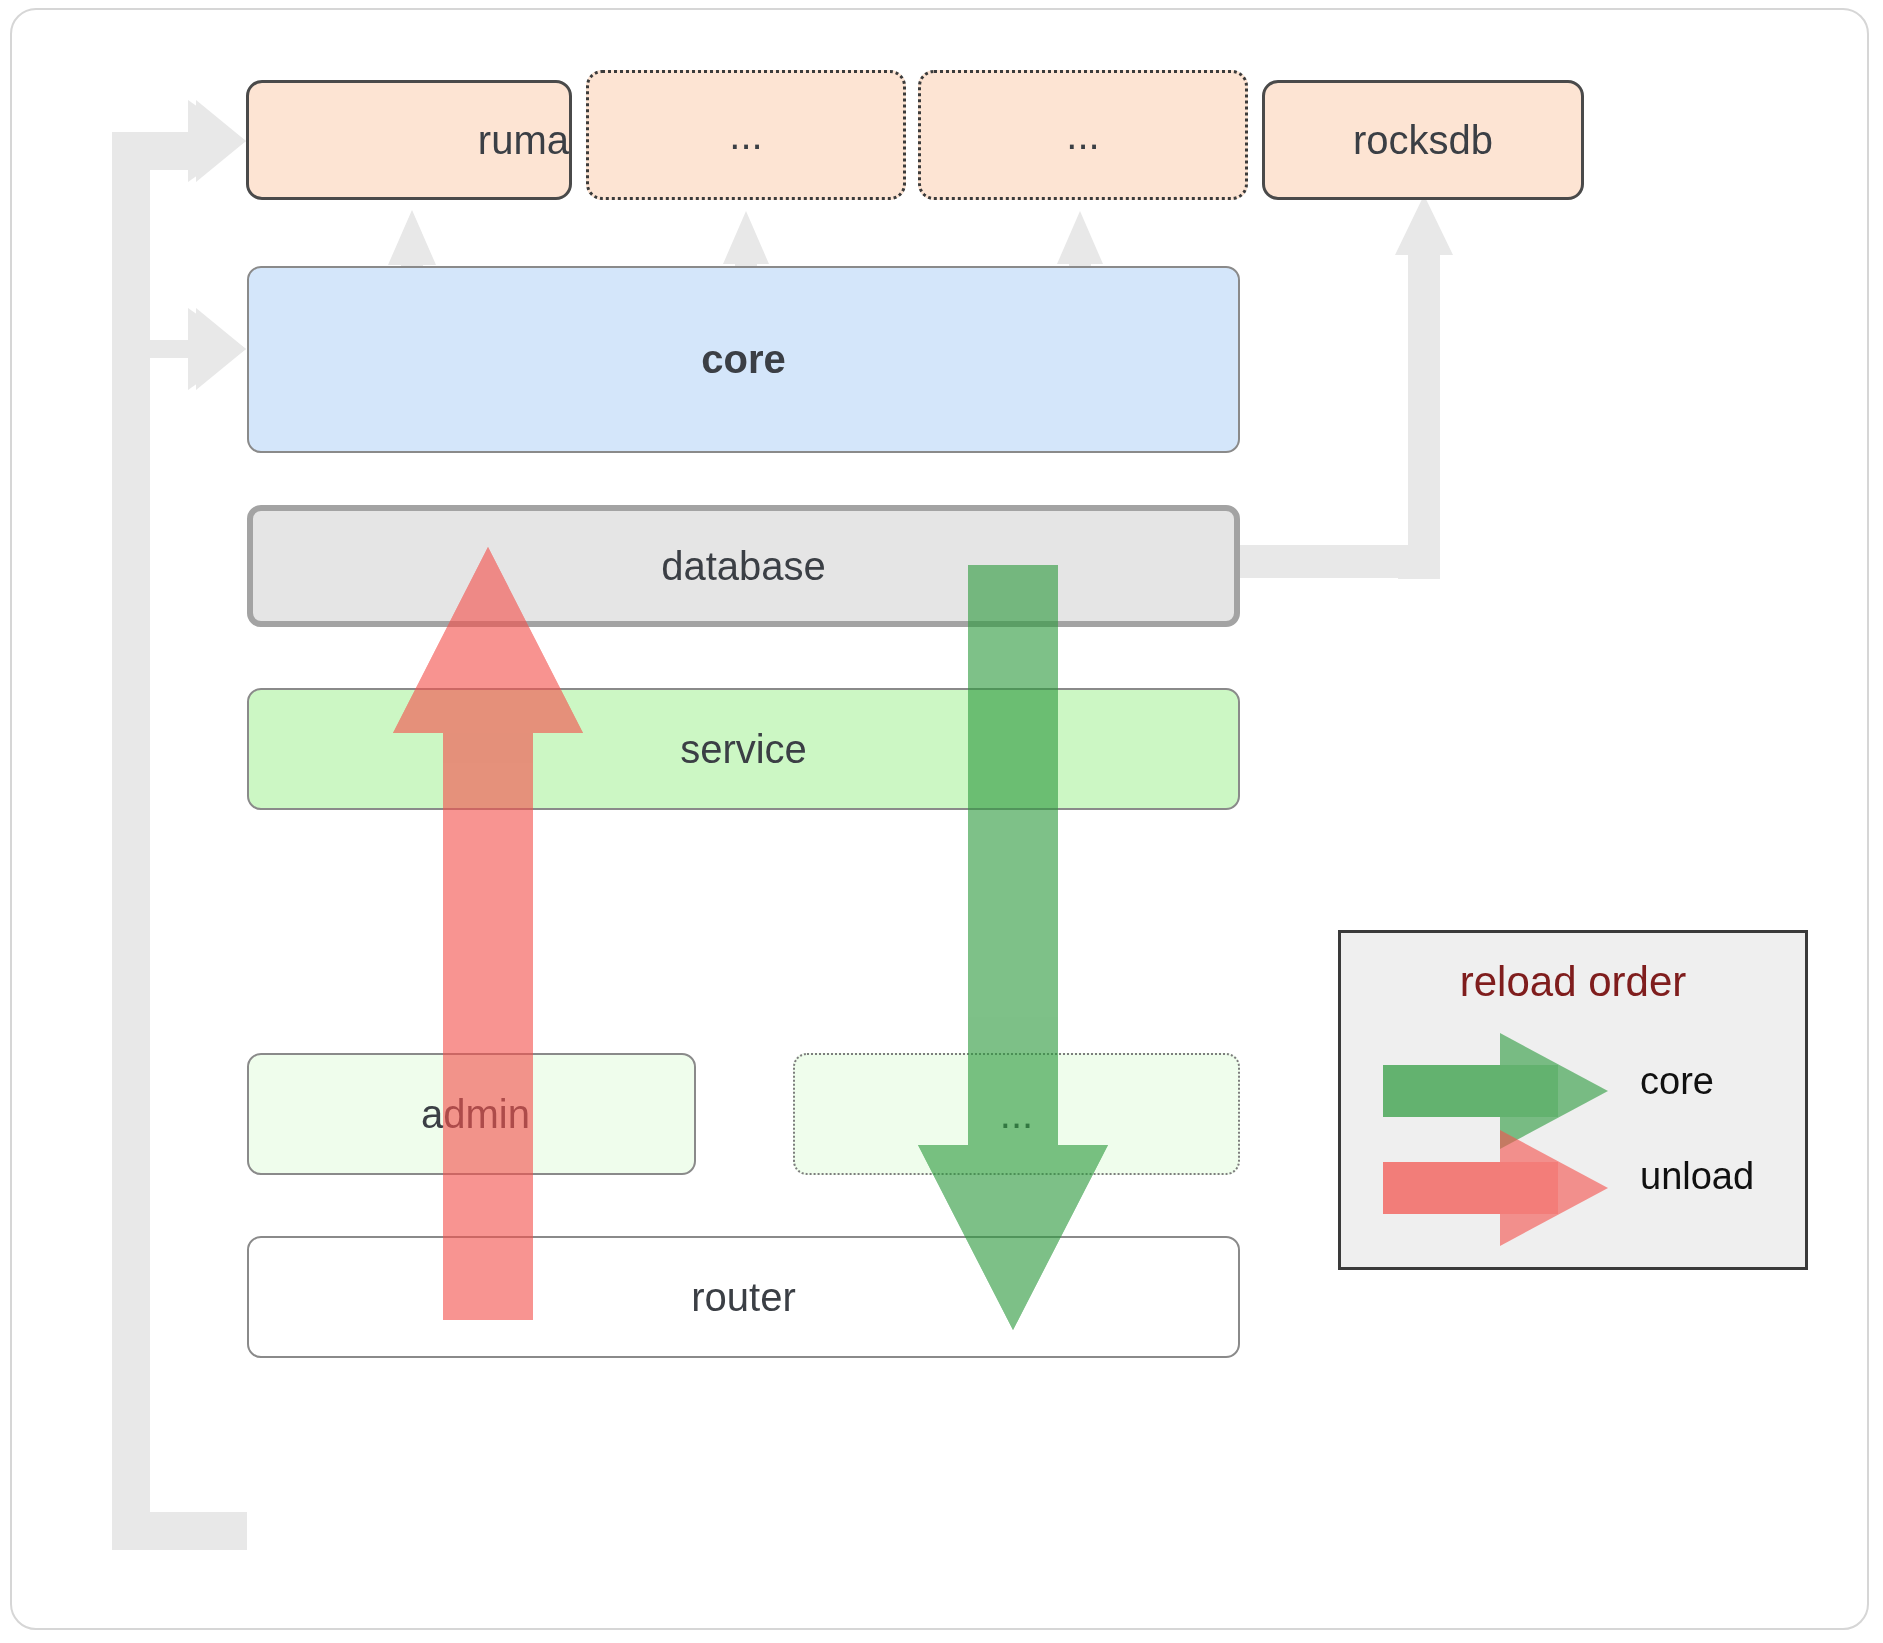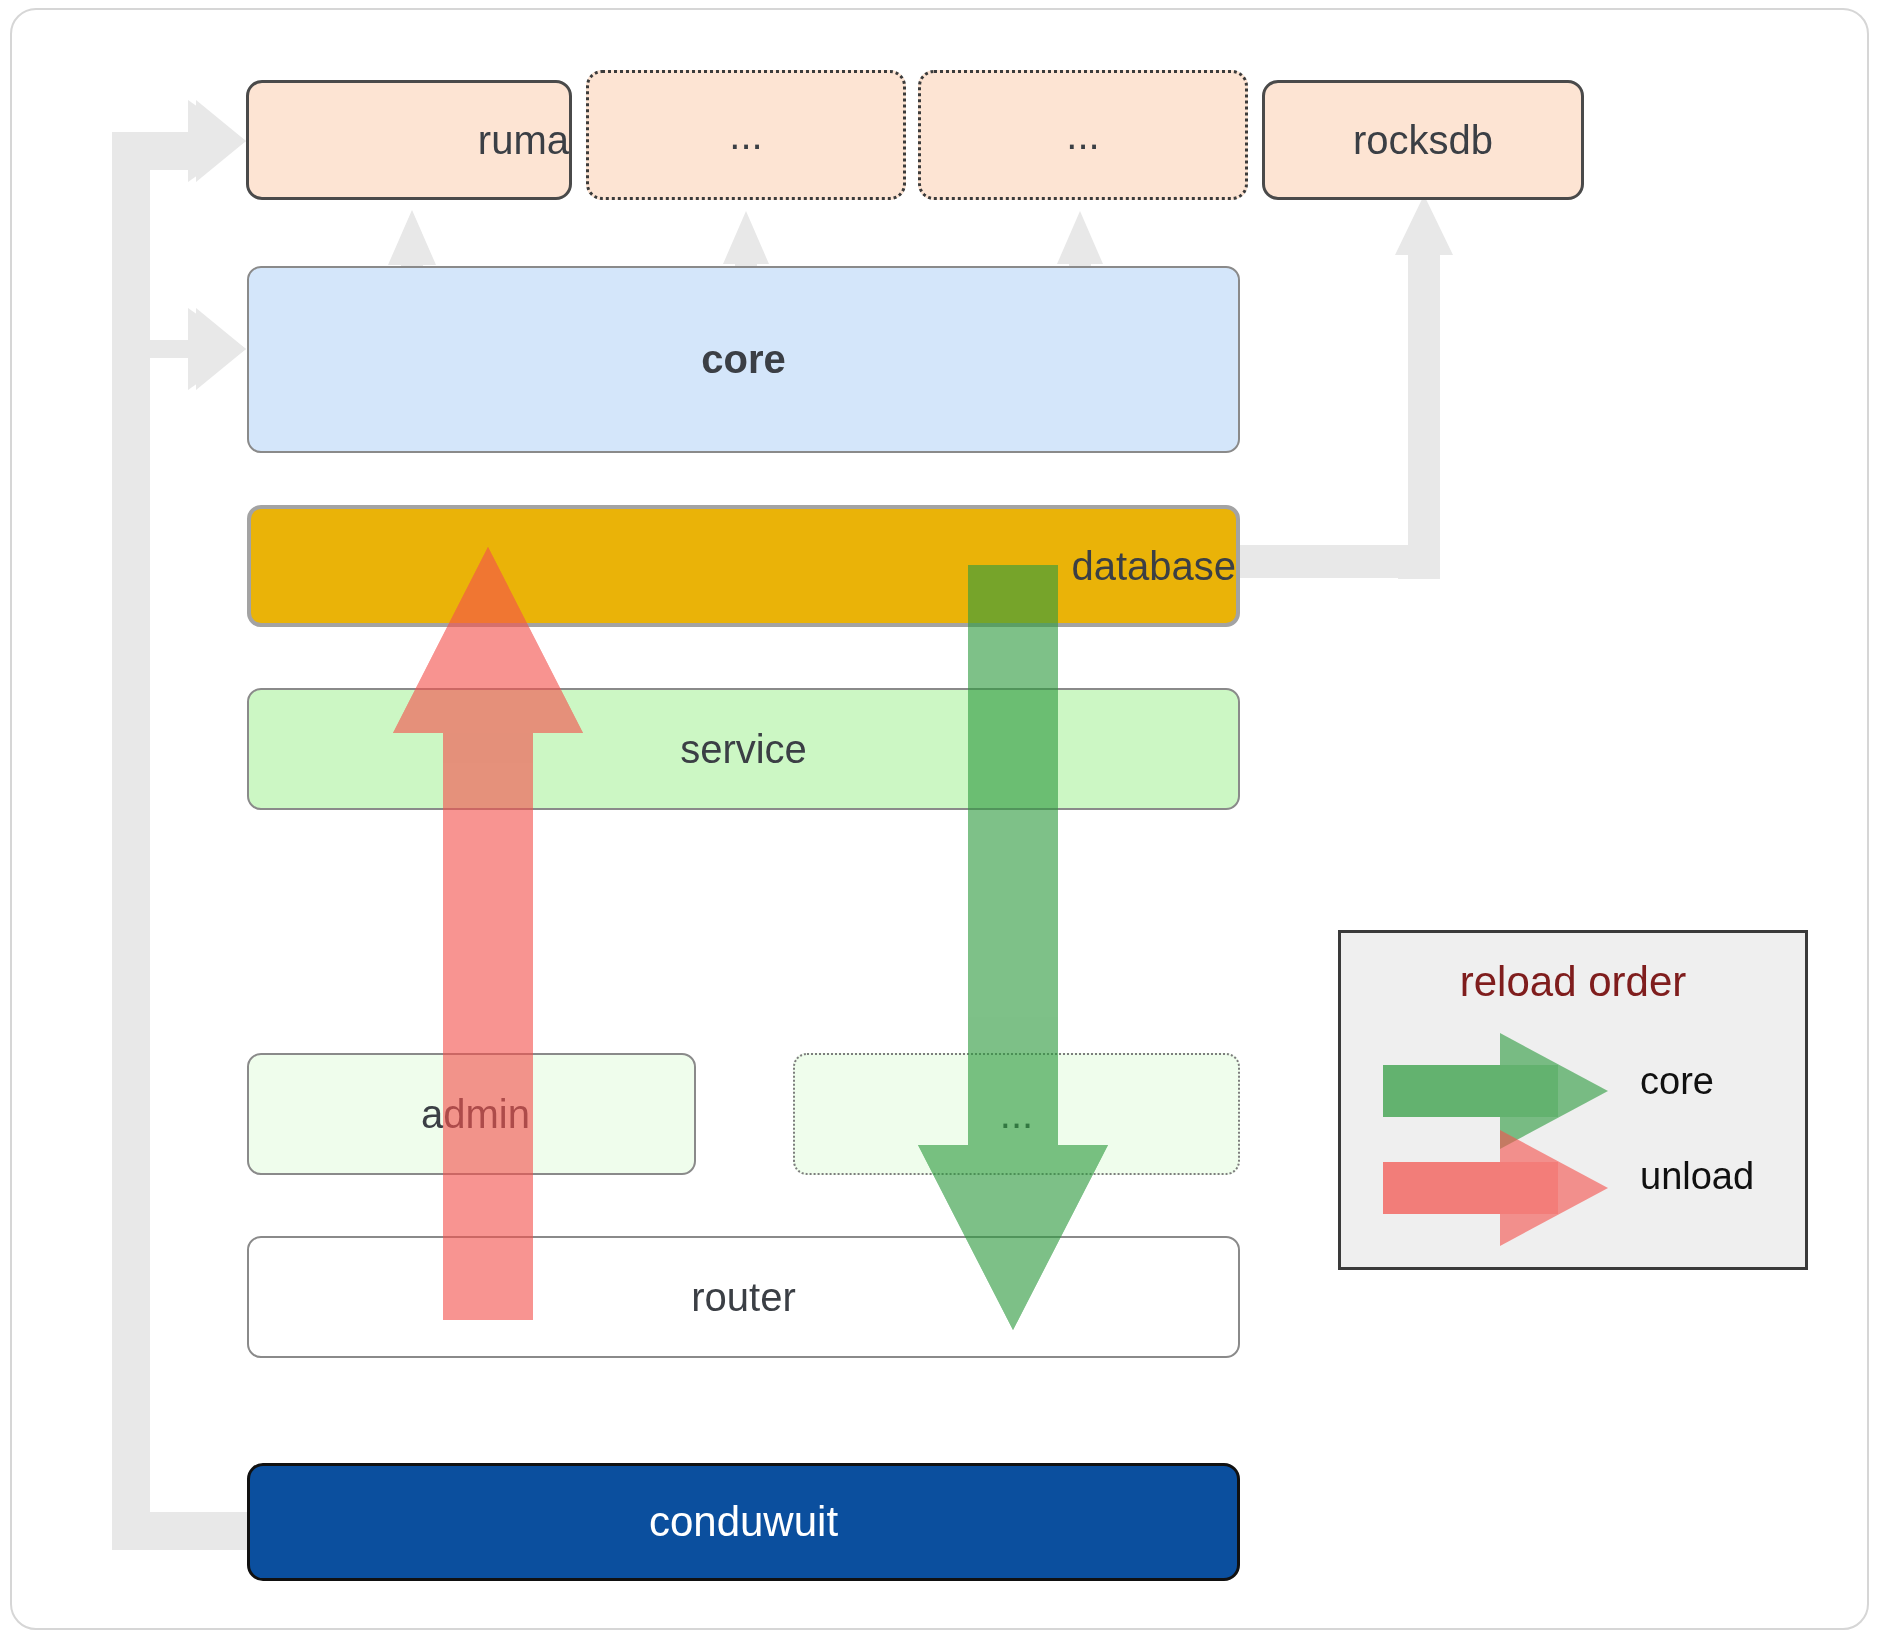--- a/index.html
+++ b/index.html
@@ -54,24 +54,23 @@
     background: #fde4d3;
     border: 3px dotted #3b3b3b;
     border-radius: 16px;
   }
   .blue-core {
     background: #d4e6fa;
     border: 2px solid #8a8a8a;
     border-radius: 14px;
   }
   .green-db {
-    background: #eab308;
-    border: 4px solid #a3a3a3;
-    border-radius: 14px;
-    justify-content: flex-end;
+    background: #e5e5e5;
+    border: 6px solid #a3a3a3;
+    border-radius: 14px;
   }
   .green-service {
     background: #ccf7c4;
     border: 2px solid #8a8a8a;
     border-radius: 14px;
   }
   .green-api {
     background: #e0fbd9;
     border: 2px solid #8a8a8a;
     border-radius: 14px;
@@ -200,23 +199,20 @@
   </div>
 
   <div class="node green-dots" style="left:793px; top:1053px; width:447px; height:122px;">
     <span class="node-label">...</span>
   </div>
 
   <div class="node white-router" style="left:247px; top:1236px; width:993px; height:122px;">
     <span class="node-label">router</span>
   </div>
 
-  <div class="node navy" style="left:247px; top:1463px; width:993px; height:118px;">
-    <span class="node-label">conduwuit</span>
-  </div>
 
   <svg class="layer" viewBox="0 0 1883 1643">
 
     <g opacity="0.62">
       <polygon points="488,547 583,733 533,733 533,1320 443,1320 443,733 393,733" fill="#f4524d"></polygon>
       <polygon points="488,547 583,733 393,733" fill="#f4524d" opacity="0.85"></polygon>
     </g>
 
     <g opacity="0.62">
       <polygon points="1013,1330 1108,1145 1058,1145 1058,565 968,565 968,1145 918,1145" fill="#2e9b3f"></polygon>

